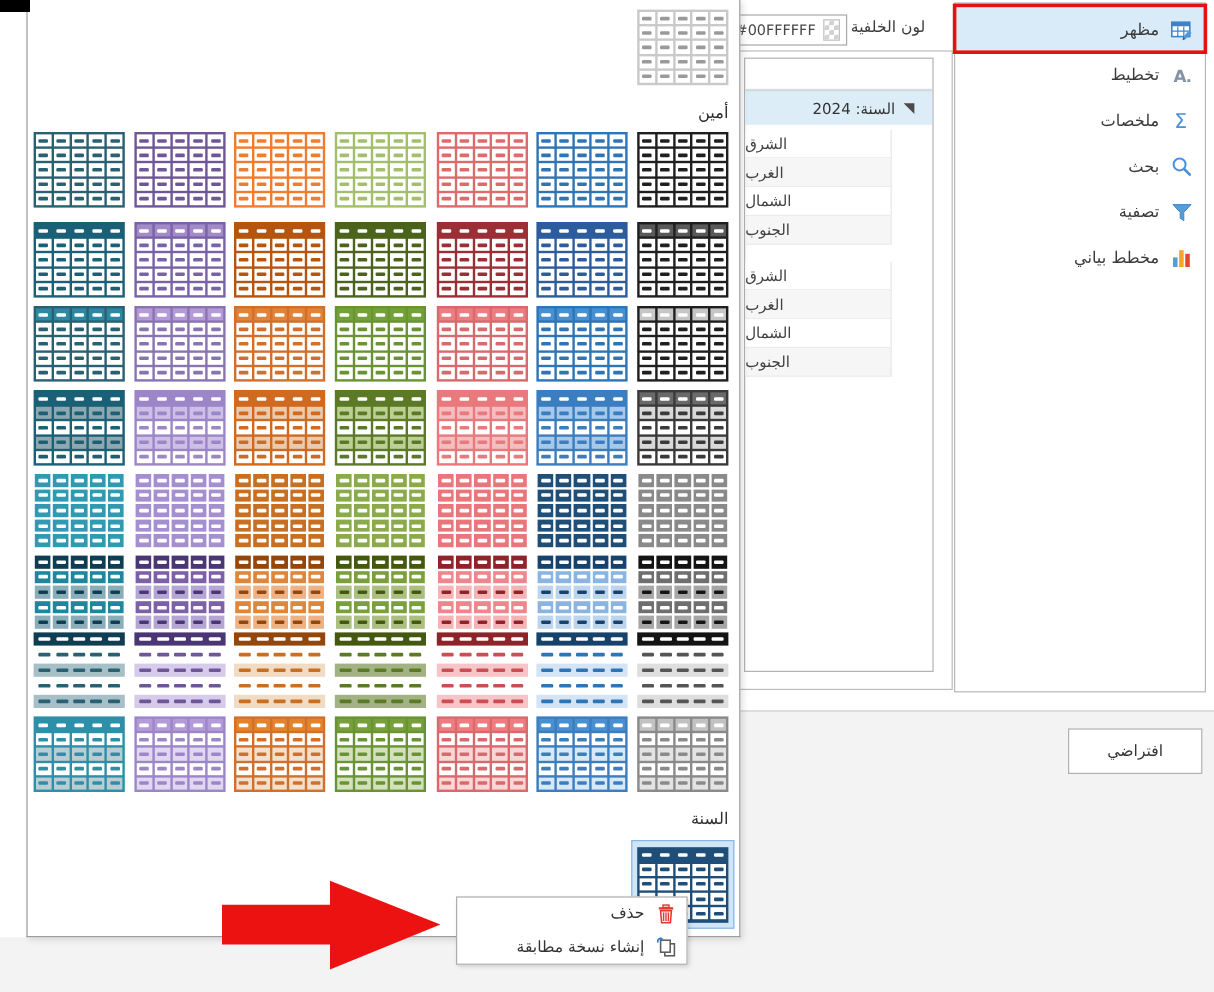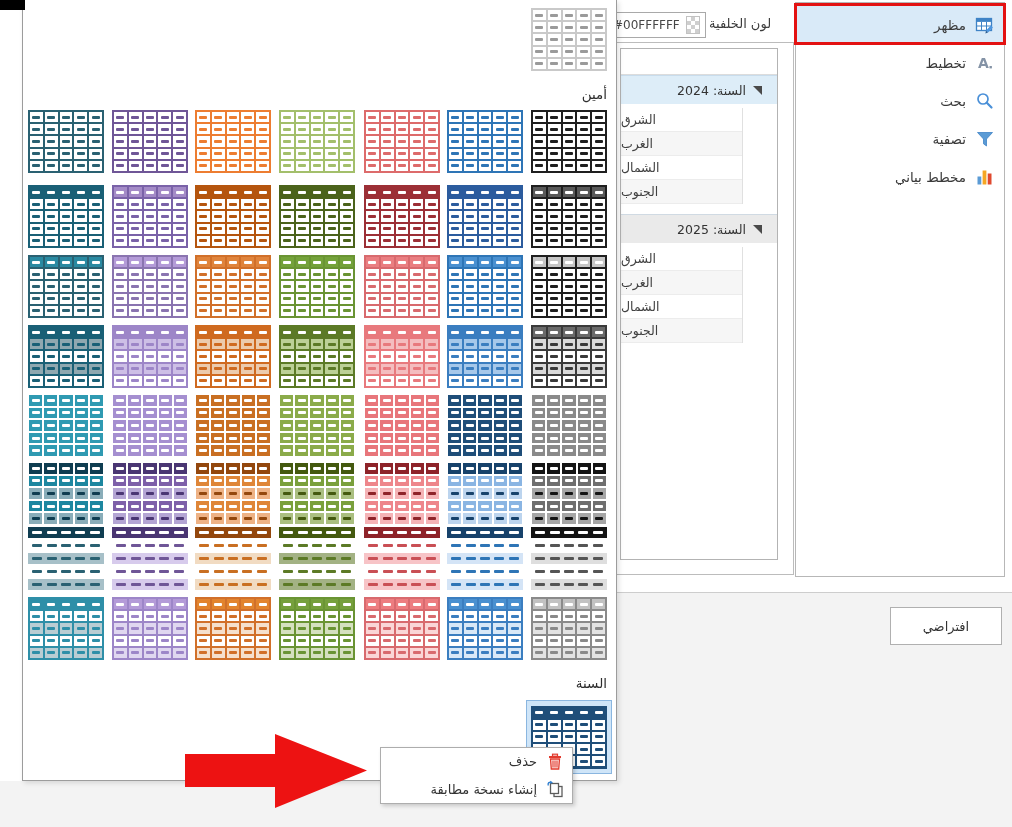--- a/index.html
+++ b/index.html
@@ -96,24 +96,20 @@
           <span class="pv-tri"></span>
         </div>
         <div class="pv-gap4"></div>
         <div class="pv-details">
           <div class="pv-detail" dir="rtl" style="background: rgb(255, 255, 255);">الشرق</div>
           <div class="pv-detail" dir="rtl" style="background: rgb(246, 246, 246);">الغرب</div>
           <div class="pv-detail" dir="rtl" style="background: rgb(255, 255, 255);">الشمال</div>
           <div class="pv-detail" dir="rtl" style="background: rgb(246, 246, 246);">الجنوب</div>
         </div>
         <div class="pv-gap10"></div>
-        <div class="pv-group" style="background: rgb(234, 234, 234);">
-          <span dir="rtl">السنة: 2025</span>
-          <span class="pv-tri"></span>
-        </div>
         <div class="pv-gap4"></div>
         <div class="pv-details">
           <div class="pv-detail" dir="rtl" style="background: rgb(255, 255, 255);">الشرق</div>
           <div class="pv-detail" dir="rtl" style="background: rgb(246, 246, 246);">الغرب</div>
           <div class="pv-detail" dir="rtl" style="background: rgb(255, 255, 255);">الشمال</div>
           <div class="pv-detail" dir="rtl" style="background: rgb(246, 246, 246);">الجنوب</div>
         </div>
       </div>
   </div>
 
@@ -132,20 +128,28 @@
               <polygon points="10.4,18.6 11,15.6 13,17.6" fill="#2b5c8f"></polygon>
             </svg>
           </span>
         </div>
         <div class="sb-item">
           <span dir="rtl">تخطيط</span>
           <span class="sb-icon">
             <svg width="20" height="20" viewBox="0 0 20 20">
               <text x="3" y="15" font-size="14" font-weight="bold" fill="#8493a6" font-family="DejaVu Sans,sans-serif">A</text>
               <rect x="14.5" y="13" width="2.4" height="2.4" fill="#8493a6"></rect>
+            </svg>
+          </span>
+        </div>
+        <div class="sb-item">
+          <span dir="rtl">ملخصات</span>
+          <span class="sb-icon">
+            <svg width="20" height="20" viewBox="0 0 20 20">
+              <text x="3.5" y="16" font-size="17" fill="#4a90d8" font-family="DejaVu Sans,sans-serif">Σ</text>
             </svg>
           </span>
         </div>
         <div class="sb-item">
           <span dir="rtl">بحث</span>
           <span class="sb-icon">
             <svg width="20" height="20" viewBox="0 0 20 20">
               <circle cx="8" cy="8" r="5" fill="none" stroke="#4a90d8" stroke-width="1.7"></circle>
               <line x1="11.8" y1="11.8" x2="16.5" y2="16.5" stroke="#4a90d8" stroke-width="2.2" stroke-linecap="round"></line>
             </svg>

